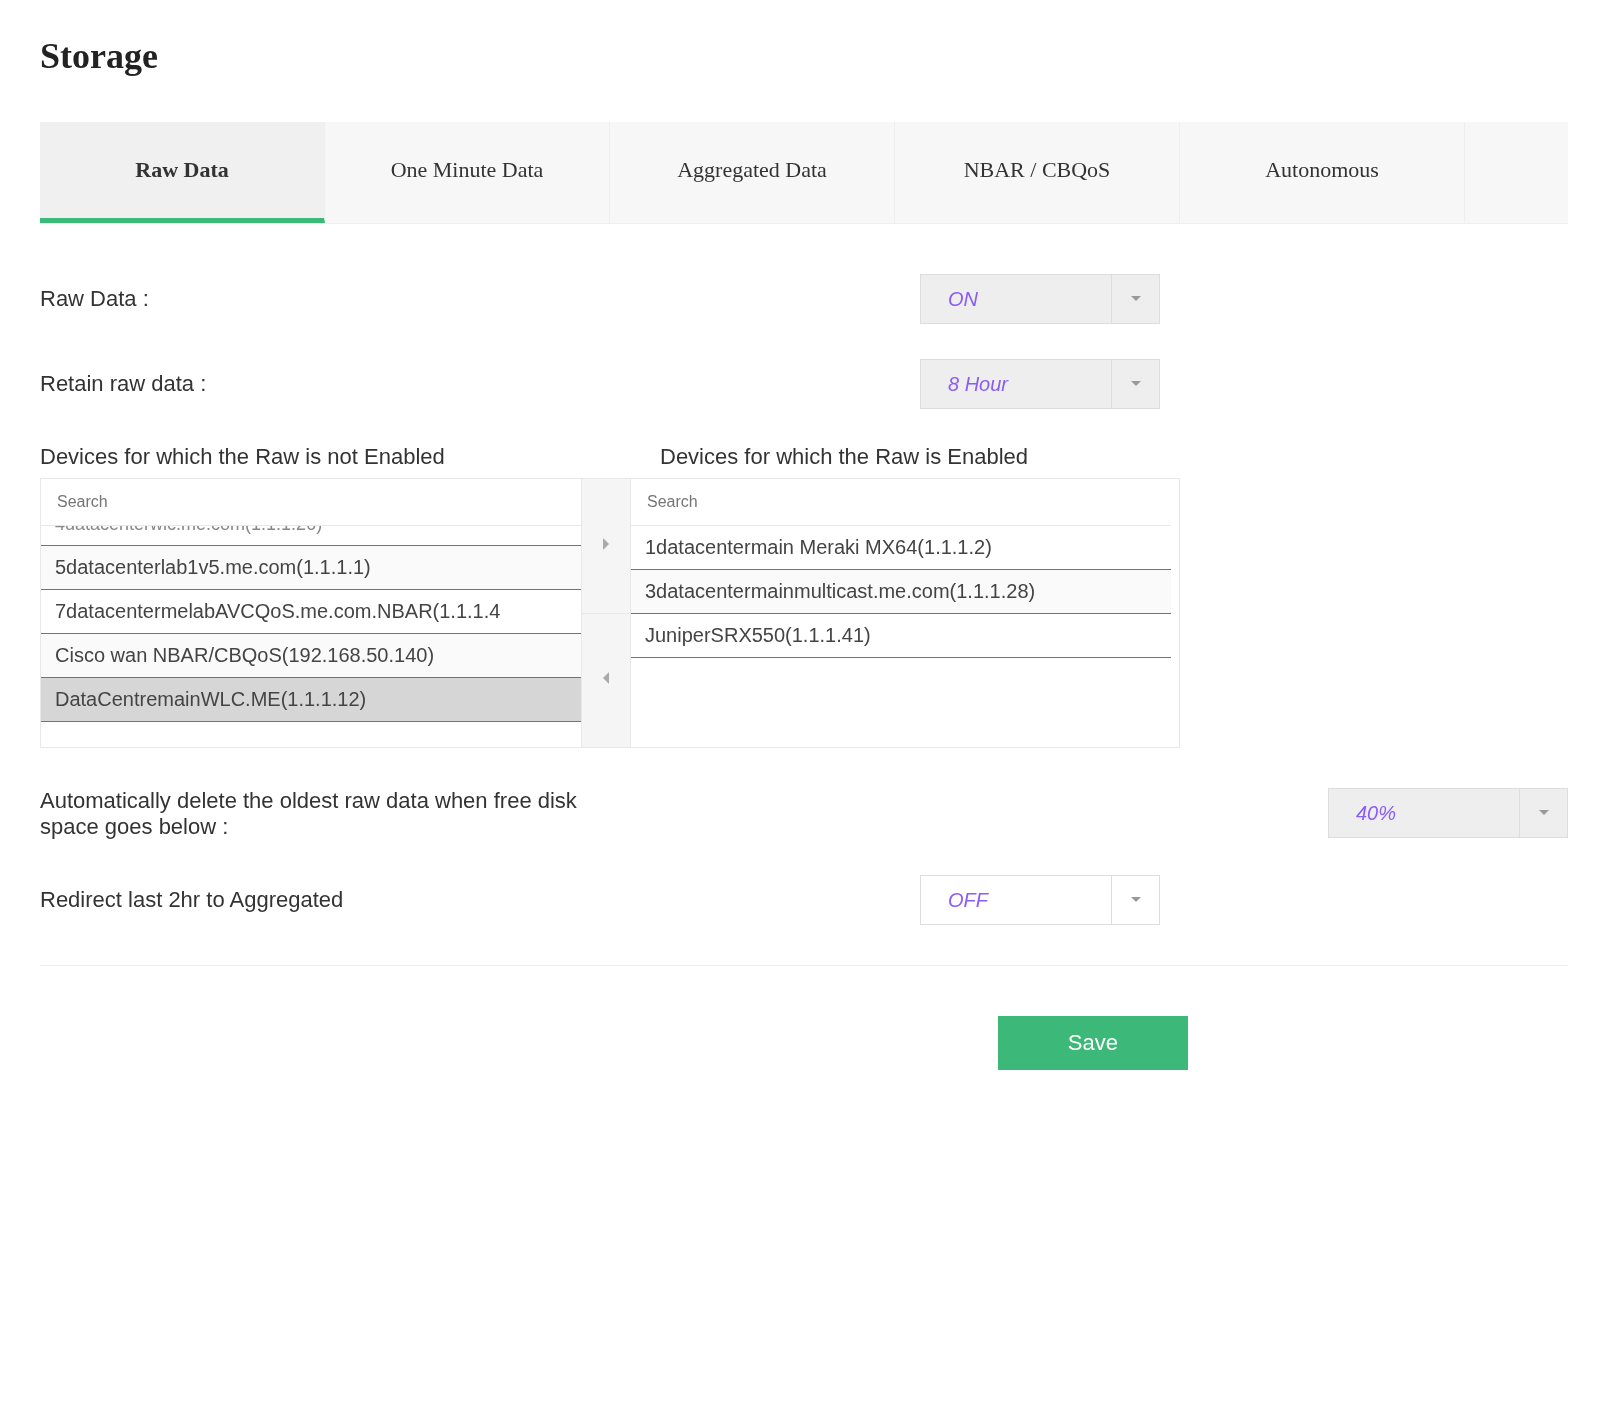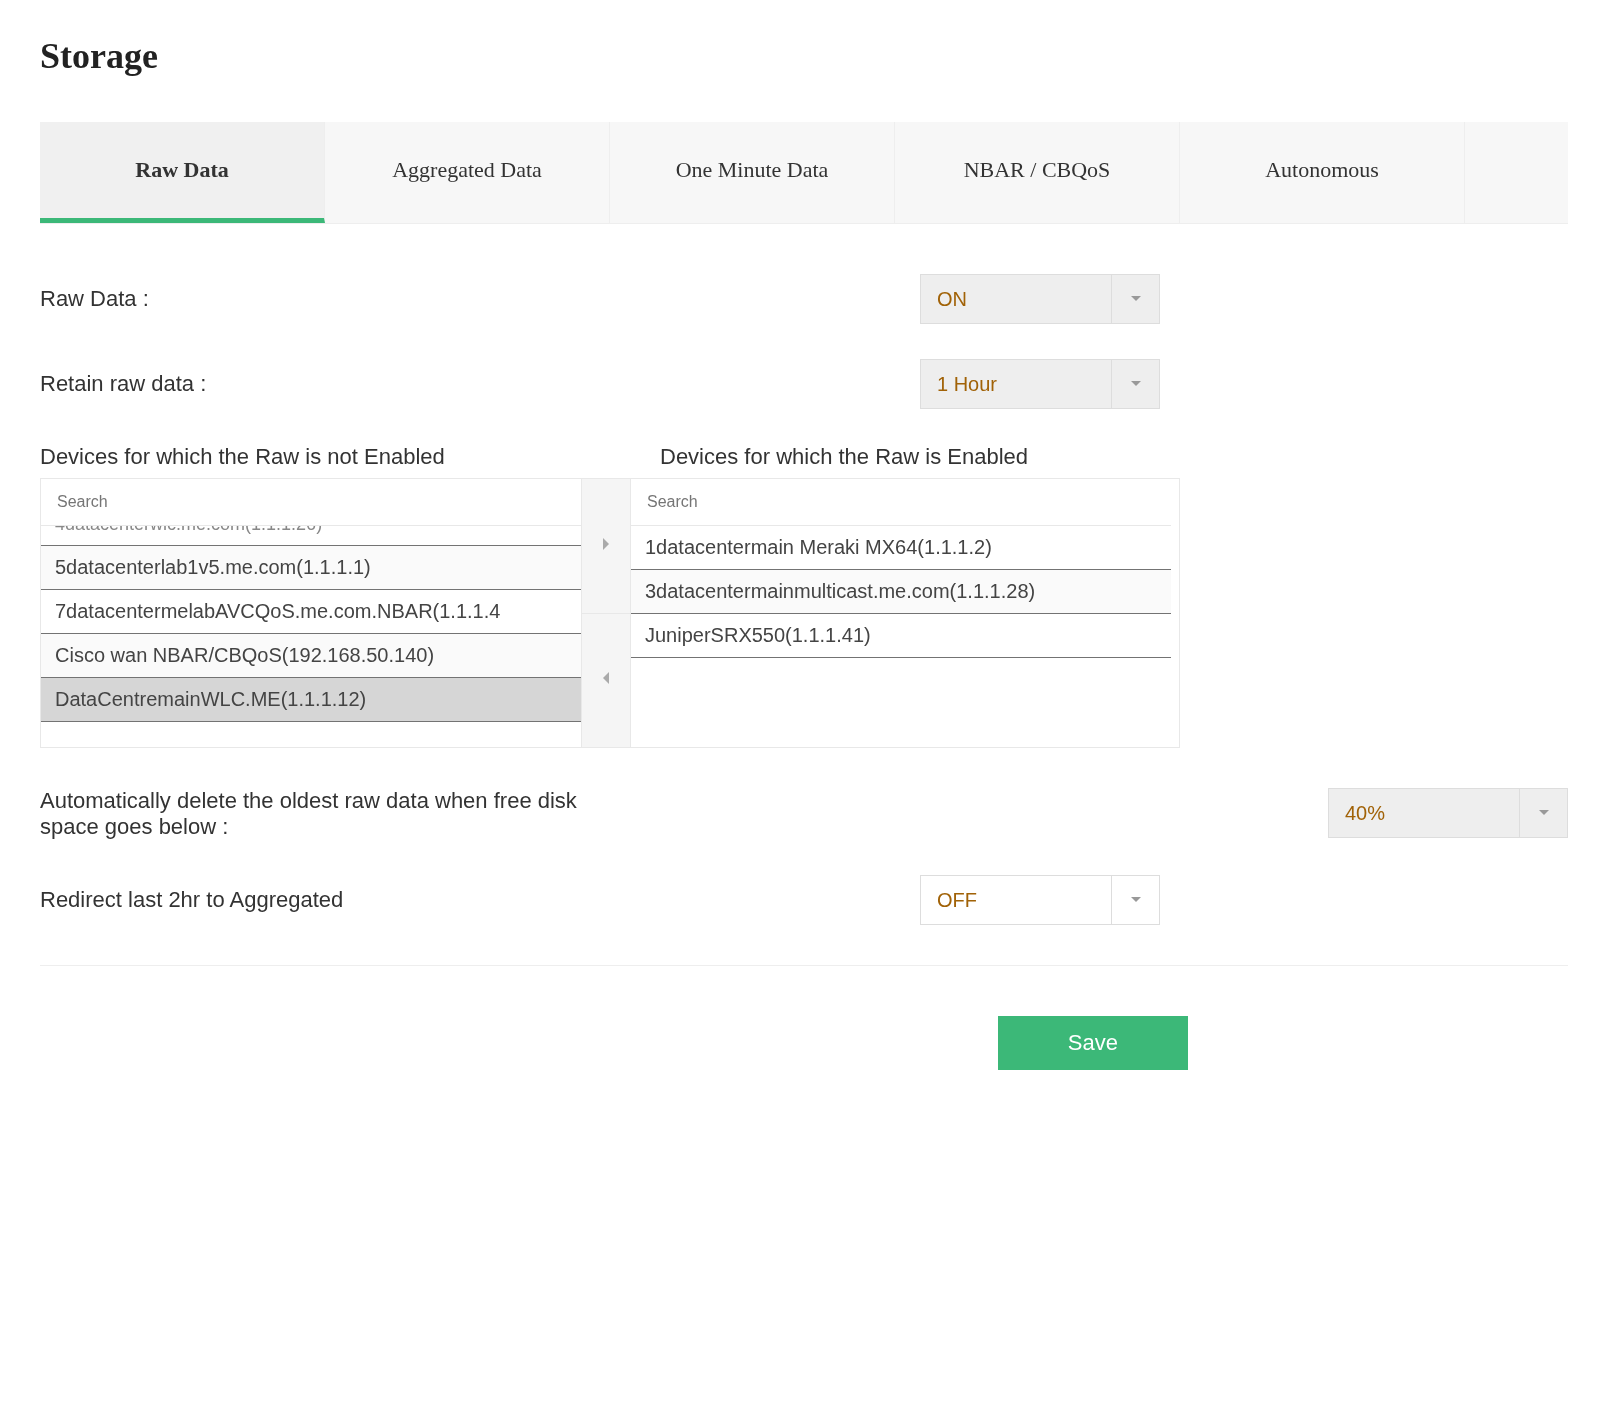--- a/index.html
+++ b/index.html
@@ -55,25 +55,26 @@
   .select-wrap {
     display: flex;
     border: 1px solid #ddd;
     background: #eee;
     height: 50px;
     width: 240px;
   }
   .select-wrap.off { background: #fff; }
   .select-val {
     flex: 1;
-    padding: 0 16px;
+    padding: 0 27px;
     display: flex;
     align-items: center;
     font-size: 20px;
-    color: #a16207;
+    color: #8b5cf6;
+    font-style: italic;
   }
   .select-btn {
     width: 48px;
     border-left: 1px solid #ddd;
     display: flex;
     align-items: center;
     justify-content: center;
     color: #888;
   }
   .select-btn svg { width: 12px; height: 8px; fill: #999; }
@@ -172,22 +173,22 @@
     cursor: pointer;
   }
 </style>
 </head>
 <body>
 
 <h1 class="page-title">Storage</h1>
 
 <div class="tabs">
   <div class="tab active">Raw Data</div>
+  <div class="tab">One Minute Data</div>
   <div class="tab">Aggregated Data</div>
-  <div class="tab">One Minute Data</div>
   <div class="tab">NBAR / CBQoS</div>
   <div class="tab">Autonomous</div>
 </div>
 
 <div class="form-area">
 
   <div class="form-row">
     <div class="label-col">Raw Data :</div>
     <div class="ctrl-col">
       <div class="select-wrap">
@@ -198,21 +199,21 @@
             </svg>
         </div>
       </div>
     </div>
   </div>
 
   <div class="form-row">
     <div class="label-col">Retain raw data :</div>
     <div class="ctrl-col">
       <div class="select-wrap">
-        <div class="select-val">1 Hour</div>
+        <div class="select-val">8 Hour</div>
         <div class="select-btn">
           <svg viewBox="0 0 12 8">
               <path d="M1 1 L6 6 L11 1 Z"></path>
             </svg>
         </div>
       </div>
     </div>
   </div>
 
   <div class="dual-list-header">

